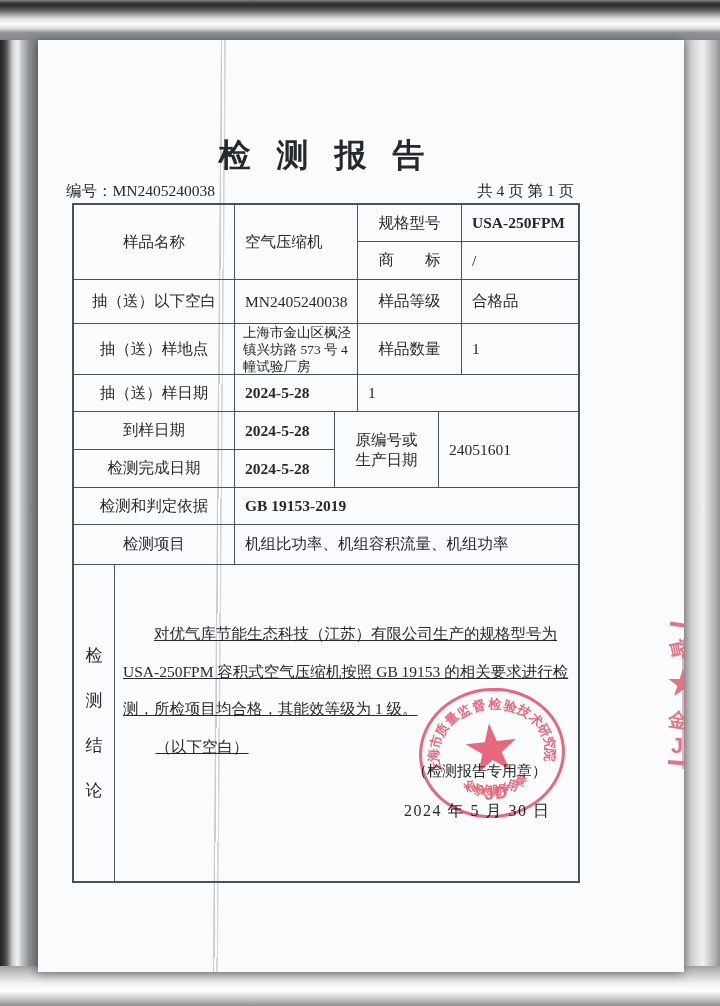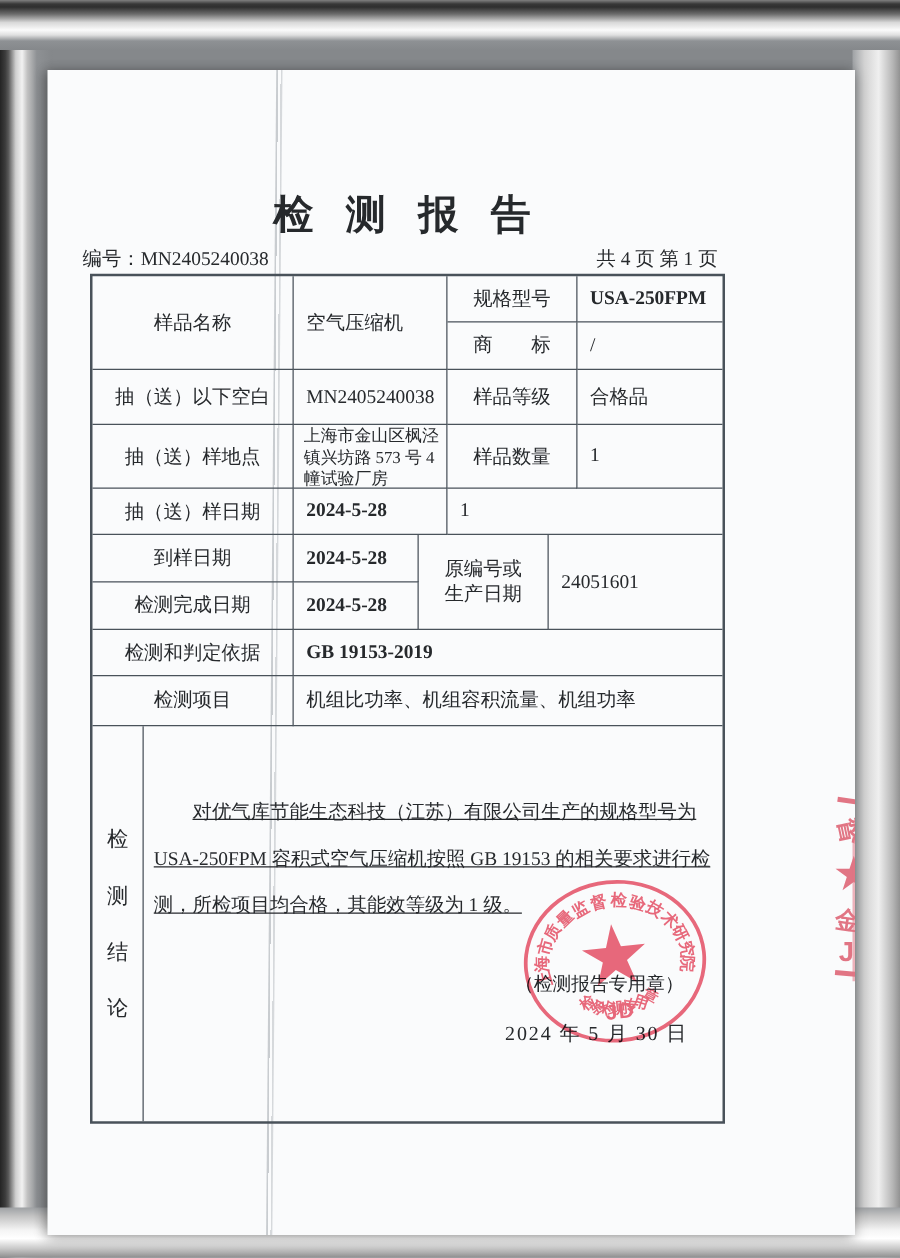--- a/index.html
+++ b/index.html
@@ -9,21 +9,21 @@
   .f-left{position:absolute;top:0;bottom:0;left:0;width:42px;
     background:linear-gradient(90deg,#242424 0%,#3c3c3c 10%,#585858 16%,#cfcfcf 30%,#f2f2f2 42%,#c2c2c2 52%,#8e9194 70%,#84878a 100%);}
   .f-right{position:absolute;top:0;bottom:0;right:0;width:38px;
     background:linear-gradient(90deg,#9ea1a4 0%,#d2d2d2 25%,#efefef 55%,#b5b5b5 85%,#929292 100%);}
   .f-top{position:absolute;left:0;right:0;top:0;height:40px;
     background:linear-gradient(180deg,#808080 0%,#383838 8%,#2f2f2f 14%,#6b6b6b 28%,#d8d8d8 45%,#fbfbfb 60%,#e0e0e0 70%,#8e9194 82%,#85888b 100%);}
   .f-bottom{position:absolute;left:0;right:0;bottom:0;height:40px;
     background:linear-gradient(180deg,#9ea1a4 0%,#c5c5c5 18%,#f4f4f4 45%,#ffffff 62%,#c9c9c9 82%,#8f8f8f 100%);}
   
   .page{position:absolute;left:38px;top:40px;width:646px;height:932px;background:#fafbfc;
-        box-shadow:0 2px 10px rgba(0,0,0,.30), -4px 0 8px rgba(0,0,0,.18);overflow:hidden;margin-top:16px;}
+        box-shadow:0 2px 10px rgba(0,0,0,.30), -4px 0 8px rgba(0,0,0,.18);overflow:hidden;}
   .crease{position:absolute;left:183px;top:0;width:5px;height:100%;z-index:0;
     background:linear-gradient(90deg, rgba(120,128,136,.38) 0 1.5px, rgba(255,255,255,0) 1.5px 3.5px, rgba(120,128,136,.28) 3.5px 5px);
     transform:rotate(.5deg);transform-origin:50% 0;}
   .title{position:absolute;left:34px;top:94px;width:508px;text-align:center;
          font-size:32px;font-weight:bold;letter-spacing:9px;z-index:1;}
   .meta{position:absolute;left:28px;top:141px;width:508px;display:flex;
         justify-content:space-between;font-size:15.5px;z-index:1;}
   
   .tbl{position:absolute;left:34px;top:163px;width:508px;height:680px;
        border:2px solid #49525a;z-index:1;font-size:15.5px;box-sizing:border-box;}
@@ -155,20 +155,21 @@
         <div class="c vlabel">
           <span>检</span>
           <span>测</span>
           <span>结</span>
           <span>论</span>
         </div>
         <div class="c concl">
           <div class="cline indent">对优气库节能生态科技（江苏）有限公司生产的规格型号为</div>
           <div class="cline">USA-250FPM 容积式空气压缩机按照 GB 19153 的相关要求进行检</div>
           <div class="cline">测，所检项目均合格，其能效等级为 1 级。</div>
+          <div class="blank-note">（以下空白）</div>
         </div>
       </div>
     </div>
 
     <div class="seal-note">（检测报告专用章）</div>
     <div class="sign-date">2024 年 5 月 30 日</div>
 
     <div class="stamp">
       <span class="arc" style="left:12.9px;top:70.4px;transform:translate(-50%,-50%) rotate(-100deg)">上</span>
       <span class="arc" style="left:12.2px;top:57.5px;transform:translate(-50%,-50%) rotate(-85deg)">海</span>

